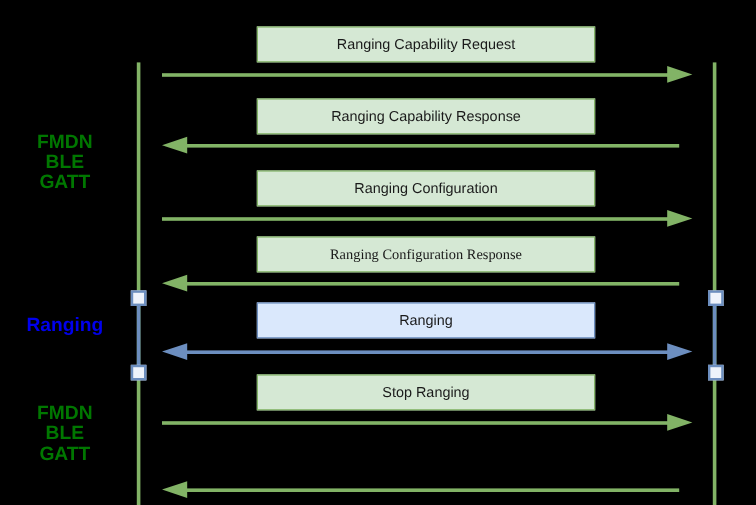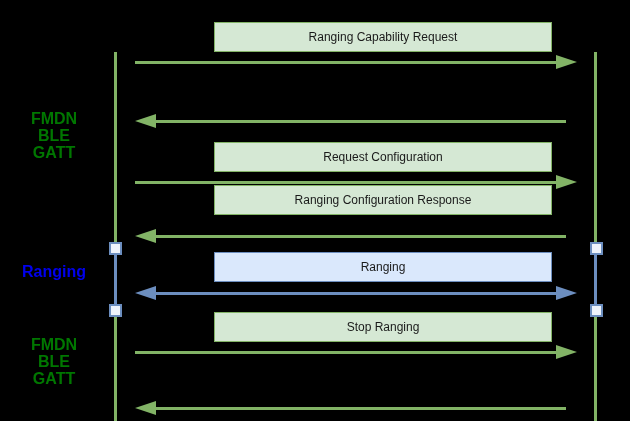--- a/index.html
+++ b/index.html
@@ -21,40 +21,40 @@
   .marker.ml{left:109px;} .marker.mr{left:590px;}
   .marker.m-top{top:242px;} .marker.m-bot{top:304px;}
   
   .phase{position:absolute;left:10px;width:88px;text-align:center;
          font-size:16px;font-weight:bold;line-height:17px;}
   .phase.green{color:#007700;}
   .phase.blue{color:#0000ee;}
   .phase.p1{top:110px;} .phase.p2{top:263px;} .phase.p3{top:336px;}
   
   .msg-box{
-    position:absolute;left:214px;width:338px;height:30px;box-sizing:border-box;
+    position:absolute;left:214px;width:282px;height:30px;box-sizing:border-box;
     display:flex;align-items:center;justify-content:center;
     font-size:12px;color:#1a1a1a;
   }
   .msg-box.green{background:#d5e8d4;border:1px solid #82b366;}
   .msg-box.blue{background:#dae8fc;border:1px solid #6c8ebf;}
   
   .arrow{position:absolute;left:0;top:0;width:630px;height:0;}
   .a-line{position:absolute;height:3px;}
   .a-line.g{background:#82b366;} .a-line.b{background:#6c8ebf;}
   .a-head{position:absolute;width:0;height:0;border-top:7px solid transparent;border-bottom:7px solid transparent;}
   .a-head.hr{left:556px;border-left:21px solid;}
   .a-head.hl{left:135px;border-right:21px solid;}
   .a-head.g{border-left-color:#82b366;border-right-color:#82b366;}
   .a-head.b{border-left-color:#6c8ebf;border-right-color:#6c8ebf;}
   .dir-right .a-line{left:135px;width:423px;}
   .dir-left  .a-line{left:154px;width:412px;}
   .dir-both  .a-line{left:154px;width:404px;}
   
-  .by1{top:22px;} .by2{top:82px;} .by3{top:142px;} .by4{top:185px;}
+  .by1{top:22px;} .by2{top:82px;} .by3{top:142px;} .by4{top:197px;font-family:Liberation Serif, serif;}
   .by5{top:252px;} .by6{top:312px;} .by7{top:368px;}
   
   .ay1 .a-line{top:61px;} .ay1 .a-head{top:55px;}
   .ay2 .a-line{top:120px;} .ay2 .a-head{top:114px;}
   .ay3 .a-line{top:181px;} .ay3 .a-head{top:175px;}
   .ay4 .a-line{top:235px;} .ay4 .a-head{top:229px;}
   .ay5 .a-line{top:292px;} .ay5 .a-head{top:286px;}
   .ay6 .a-line{top:351px;} .ay6 .a-head{top:345px;}
   .ay7 .a-line{top:407px;} .ay7 .a-head{top:401px;}
 </style>
@@ -87,27 +87,30 @@
   <div class="marker mr m-bot"></div>
 
   <div class="msg-box green by1">
     <span>Ranging Capability Request</span>
   </div>
   <div class="arrow dir-right ay1">
     <div class="a-line g"></div>
     <div class="a-head hr g"></div>
   </div>
 
+  <div class="msg-box green by2">
+    <span>Ranging Capability Response</span>
+  </div>
   <div class="arrow dir-left ay2">
     <div class="a-line g"></div>
     <div class="a-head hl g"></div>
   </div>
 
   <div class="msg-box green by3">
-    <span>Request Configuration</span>
+    <span>Ranging Configuration</span>
   </div>
   <div class="arrow dir-right ay3">
     <div class="a-line g"></div>
     <div class="a-head hr g"></div>
   </div>
 
   <div class="msg-box green by4">
     <span>Ranging Configuration Response</span>
   </div>
   <div class="arrow dir-left ay4">

